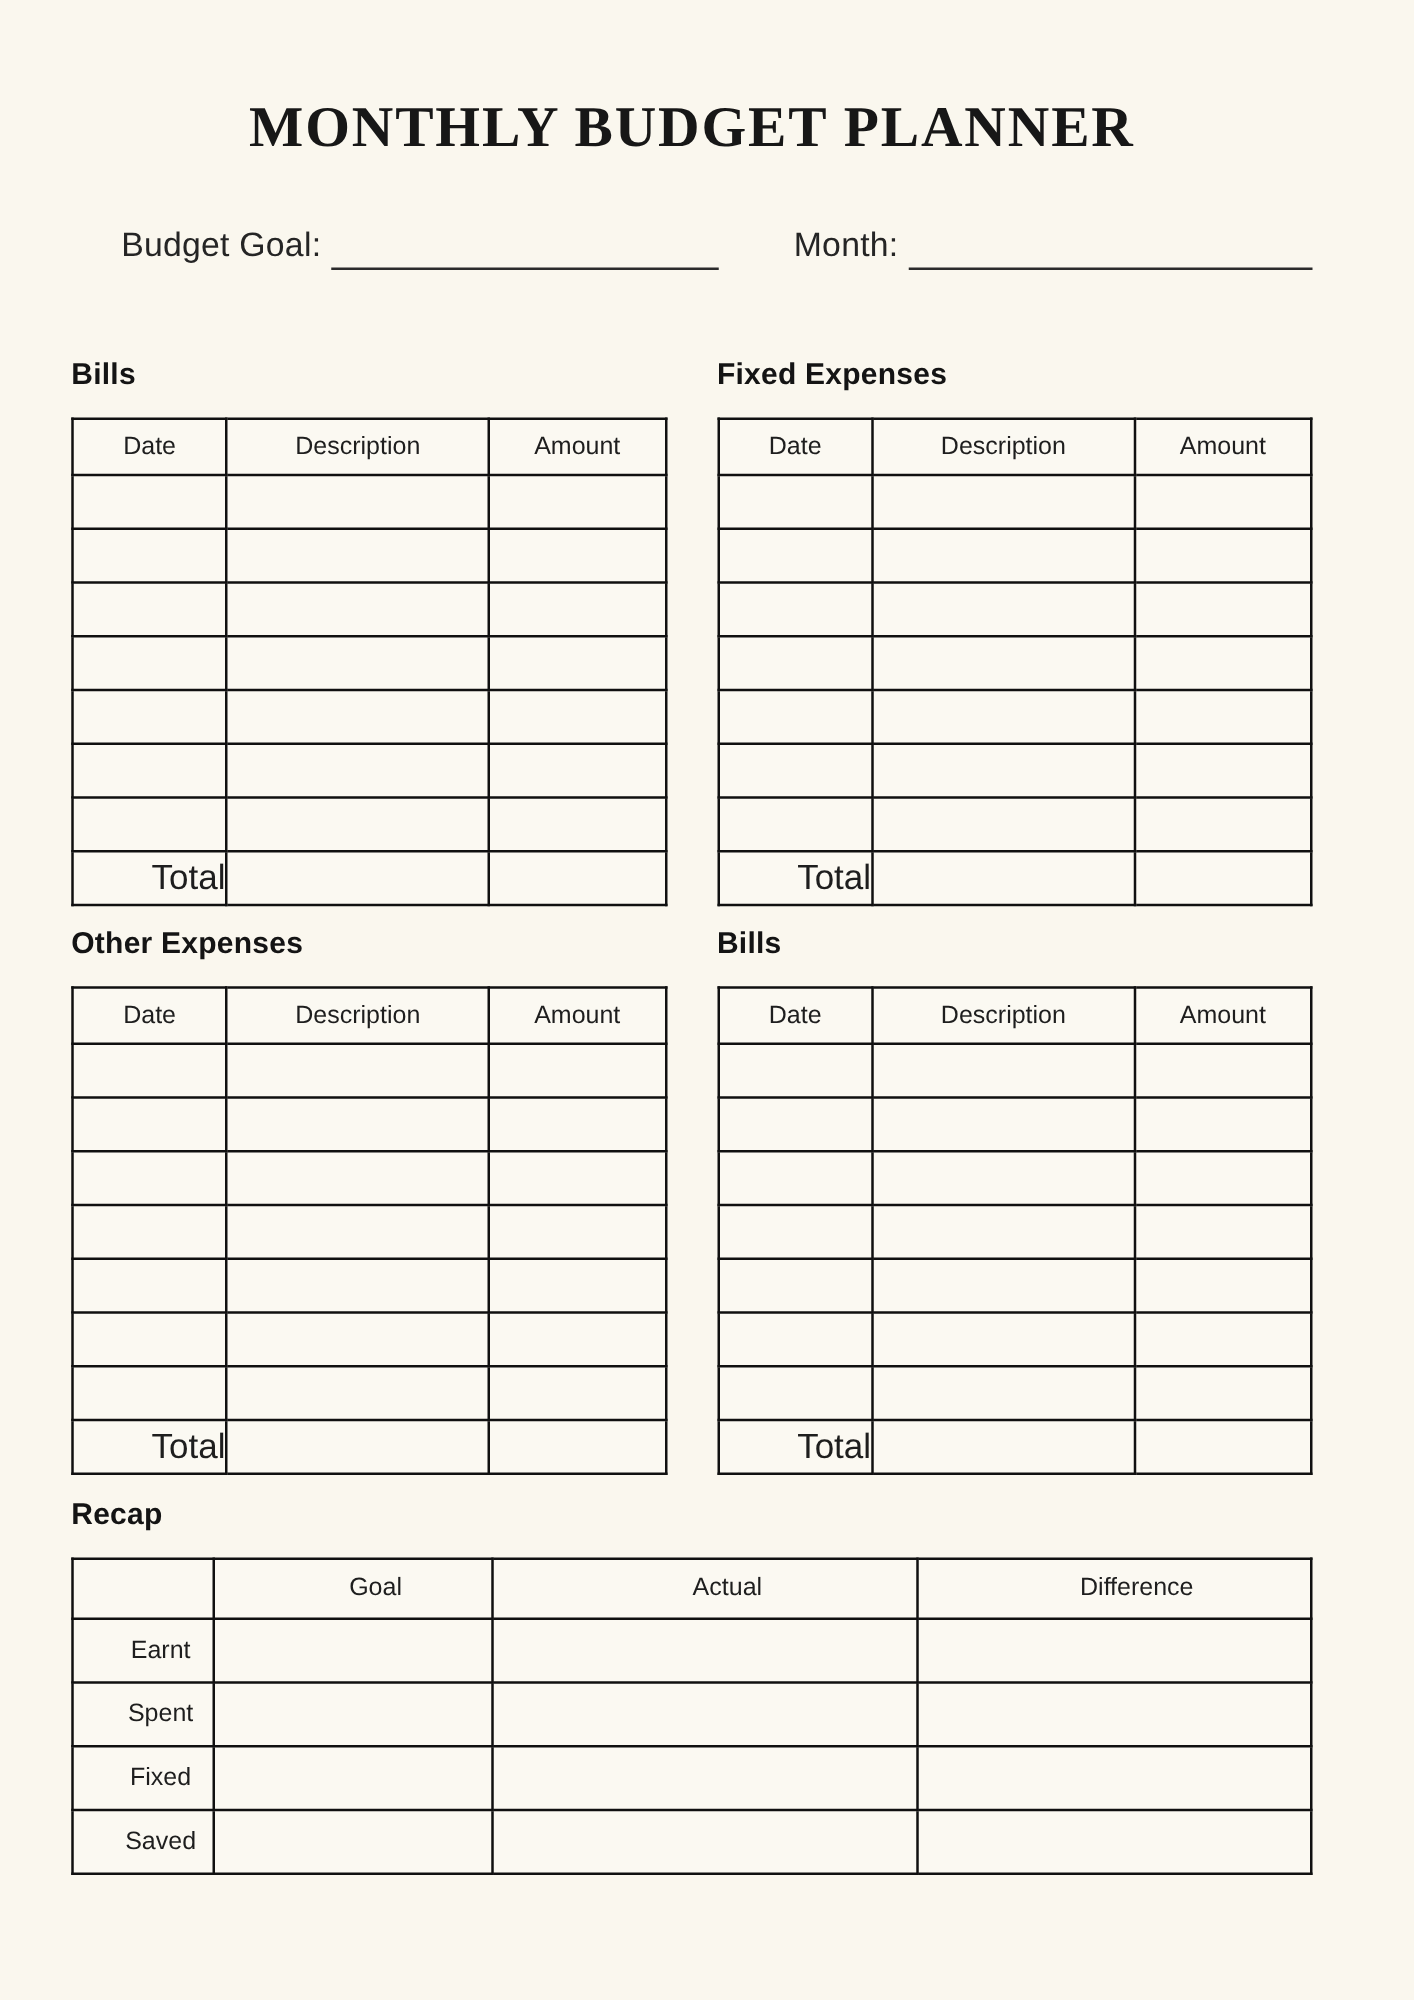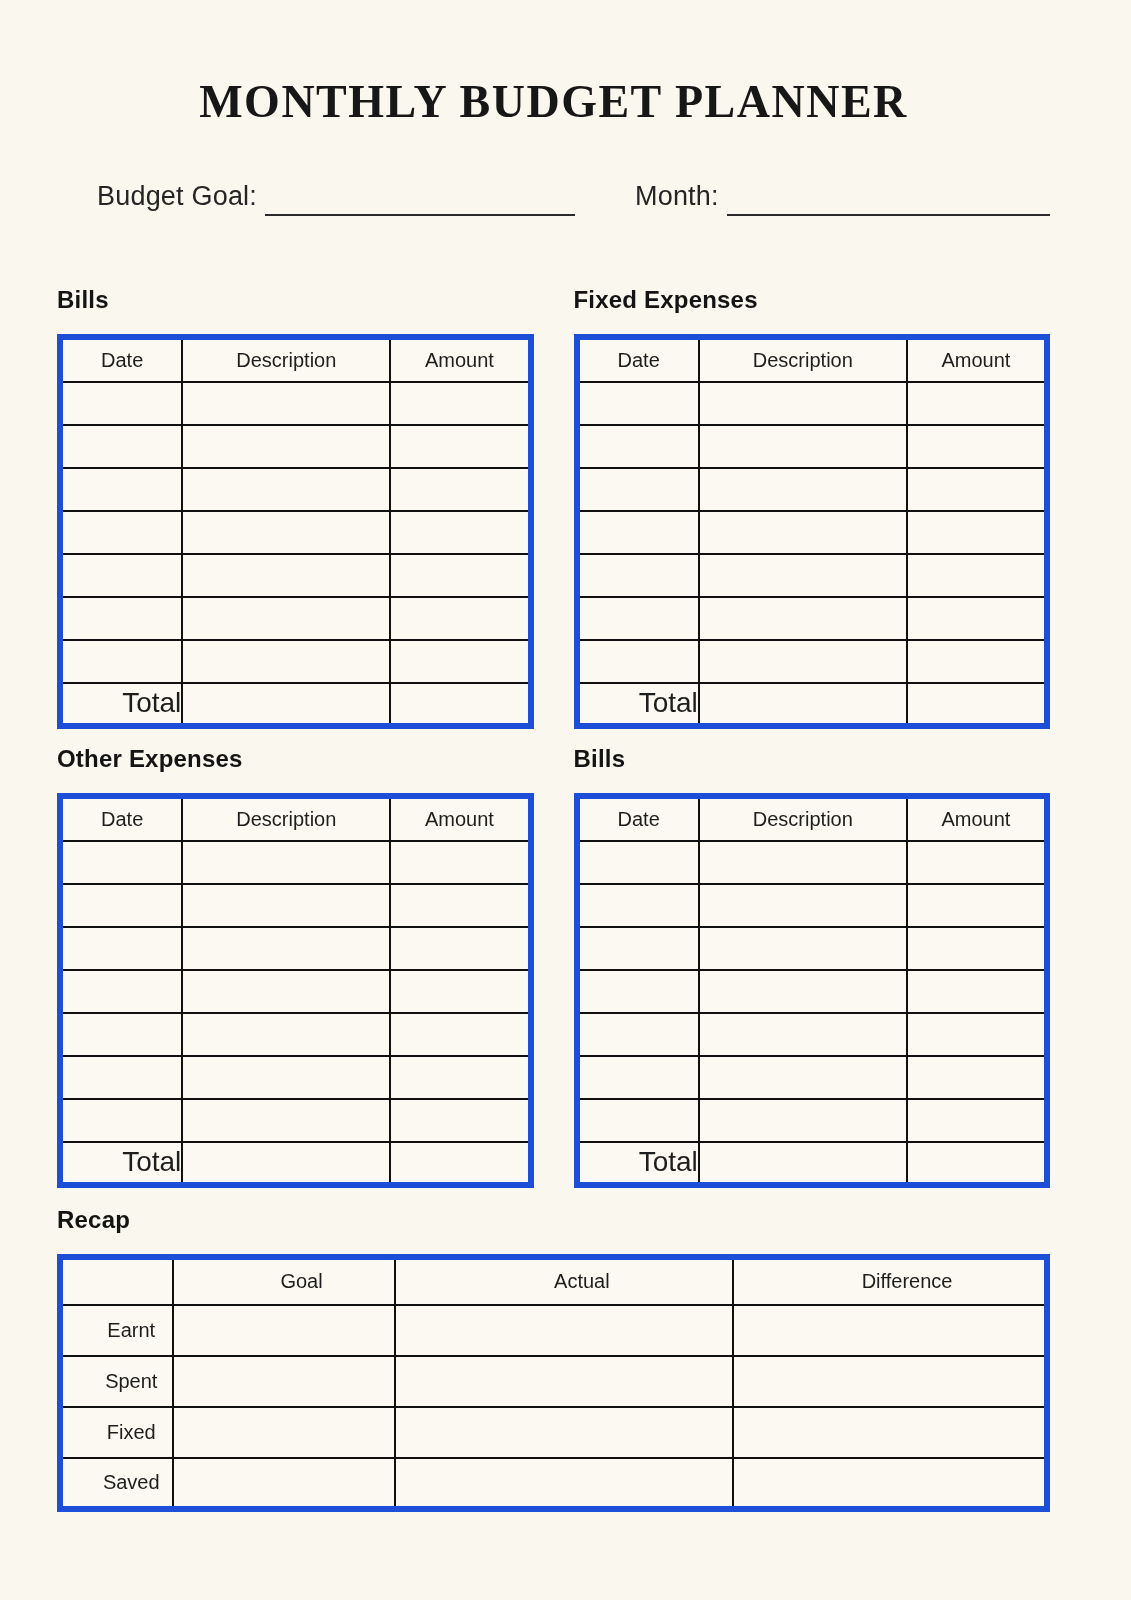--- a/index.html
+++ b/index.html
@@ -71,21 +71,21 @@
     letter-spacing: 0.2px;
   }
 
   
   table {
     width: 100%;
     border-collapse: collapse;
     table-layout: fixed;
     background: #FBF9F2;
   }
-  table.etable, table.rtable { border: 6px solid #1d4ed8; }
+  table.etable, table.rtable { border: 1px solid #1d4ed8; }
   th, td { border: 2px solid #101010; padding: 0; }
 
   
   .etable thead th {
     height: 45px;
     font-size: 20px;
     font-weight: 400;
     text-align: center;
     color: #1E1E1E;
   }

